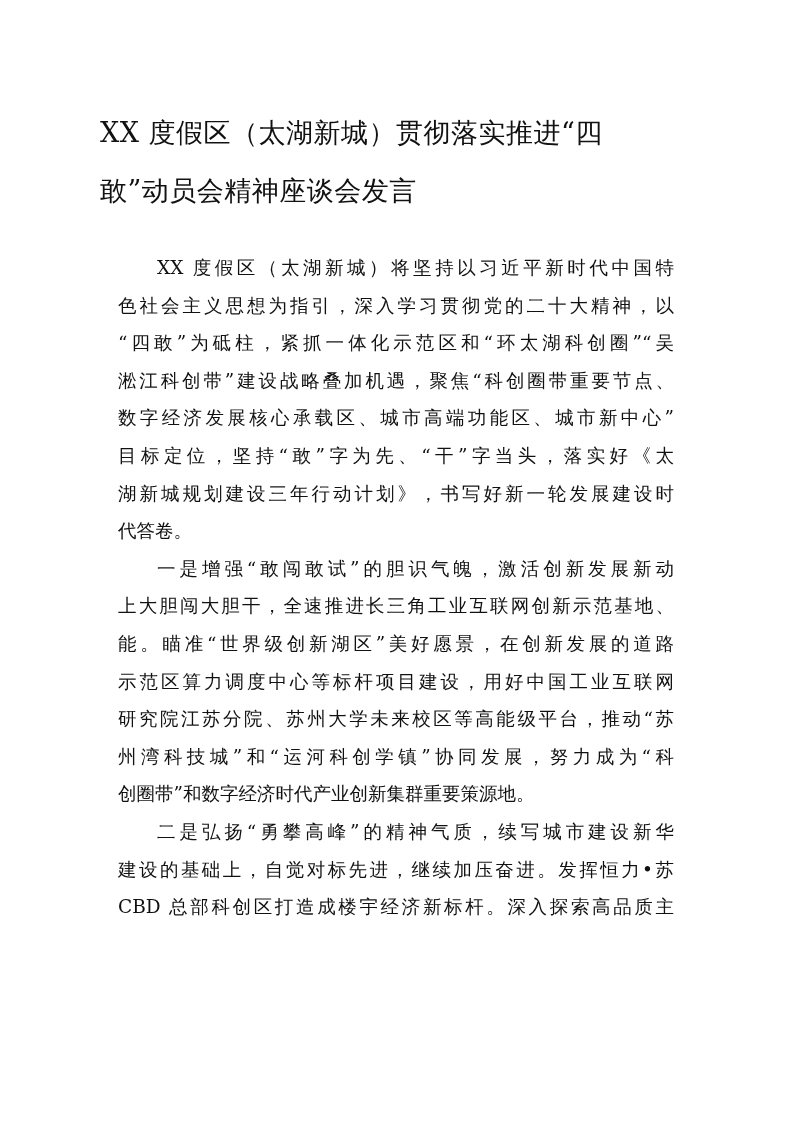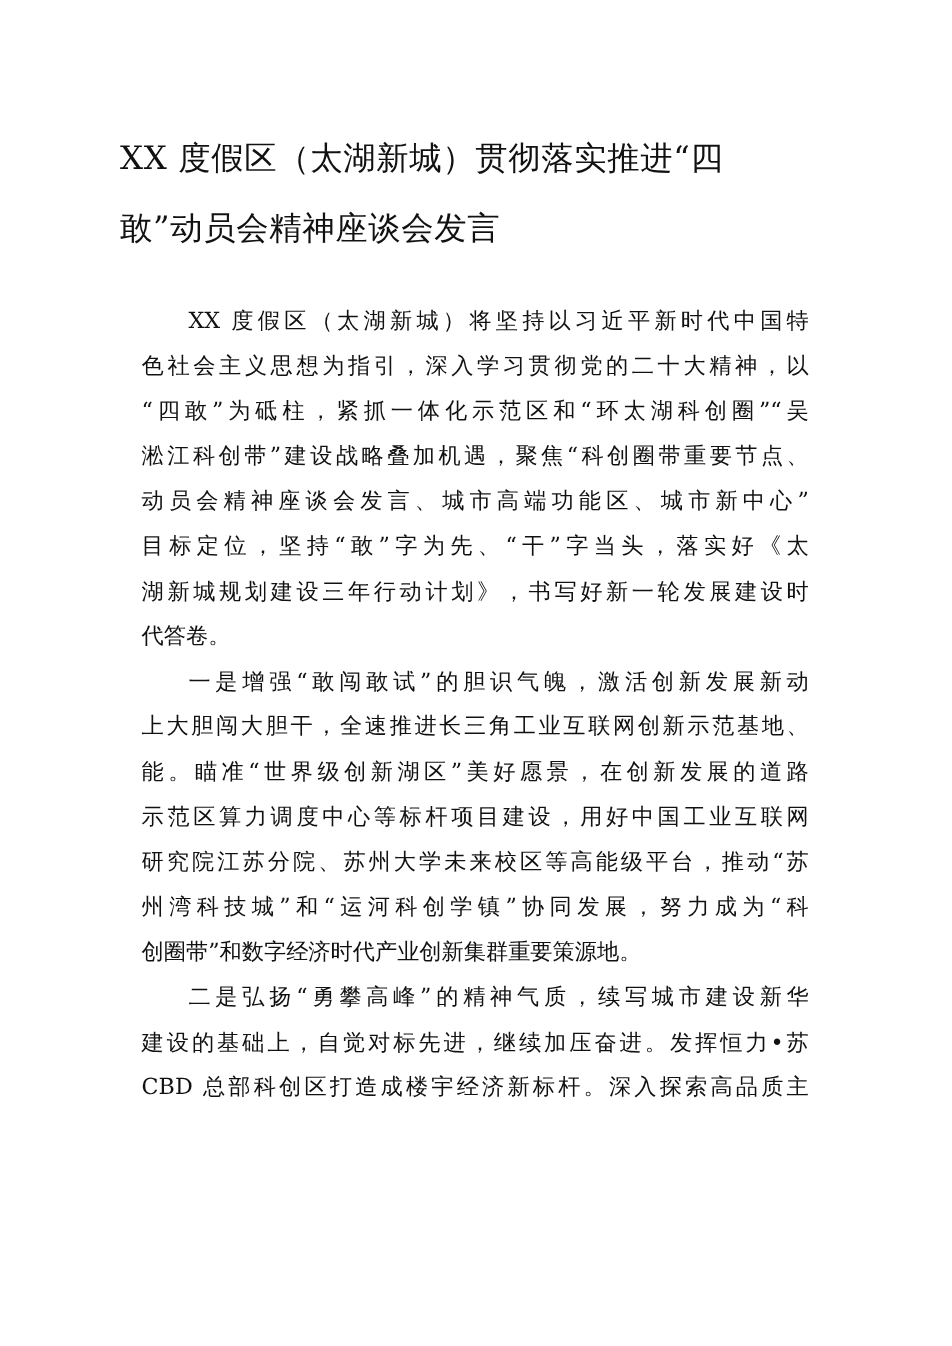--- a/index.html
+++ b/index.html
@@ -22,21 +22,21 @@
     <span class="title-line">XX 度假区（太湖新城）贯彻落实推进“四</span>
     <span class="title-line">敢”动员会精神座谈会发言</span>
   </div>
 
   <div class="body">
     <div>
       <span class="line indent">XX 度假区（太湖新城）将坚持以习近平新时代中国特</span>
       <span class="line">色社会主义思想为指引，深入学习贯彻党的二十大精神，以</span>
       <span class="line">“四敢”为砥柱，紧抓一体化示范区和“环太湖科创圈”“吴</span>
       <span class="line">淞江科创带”建设战略叠加机遇，聚焦“科创圈带重要节点、</span>
-      <span class="line">动员会精神座谈会发言、城市高端功能区、城市新中心”</span>
+      <span class="line">数字经济发展核心承载区、城市高端功能区、城市新中心”</span>
       <span class="line">目标定位，坚持“敢”字为先、“干”字当头，落实好《太</span>
       <span class="line">湖新城规划建设三年行动计划》，书写好新一轮发展建设时</span>
       <span class="line last">代答卷。</span>
     </div>
 
     <div>
       <span class="line indent">一是增强“敢闯敢试”的胆识气魄，激活创新发展新动</span>
       <span class="line">上大胆闯大胆干，全速推进长三角工业互联网创新示范基地、</span>
       <span class="line">能。瞄准“世界级创新湖区”美好愿景，在创新发展的道路</span>
       <span class="line">示范区算力调度中心等标杆项目建设，用好中国工业互联网</span>

